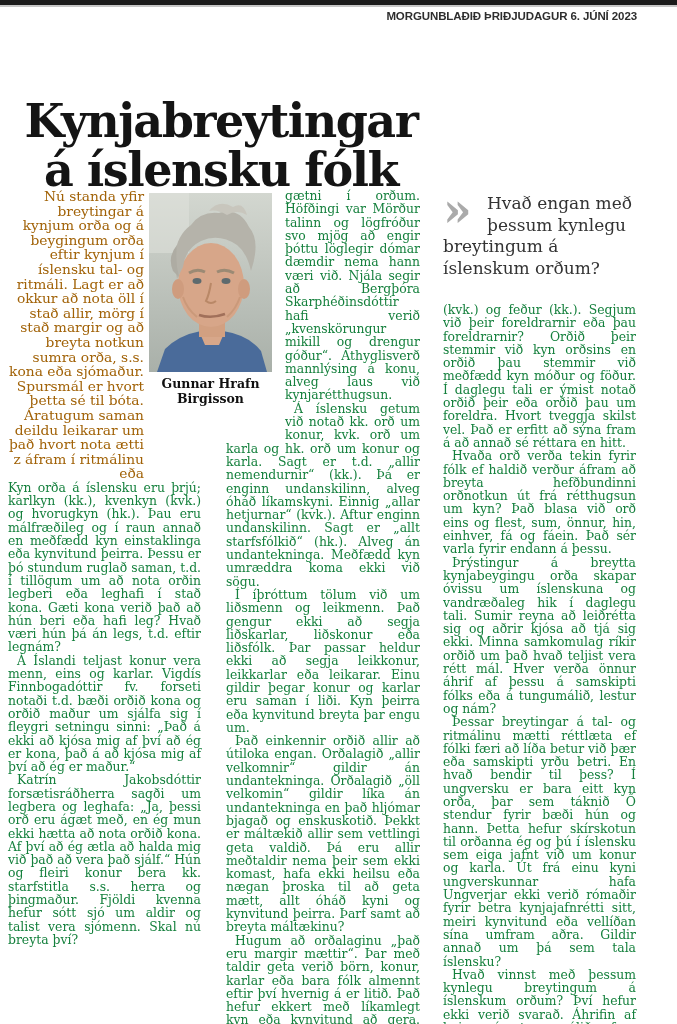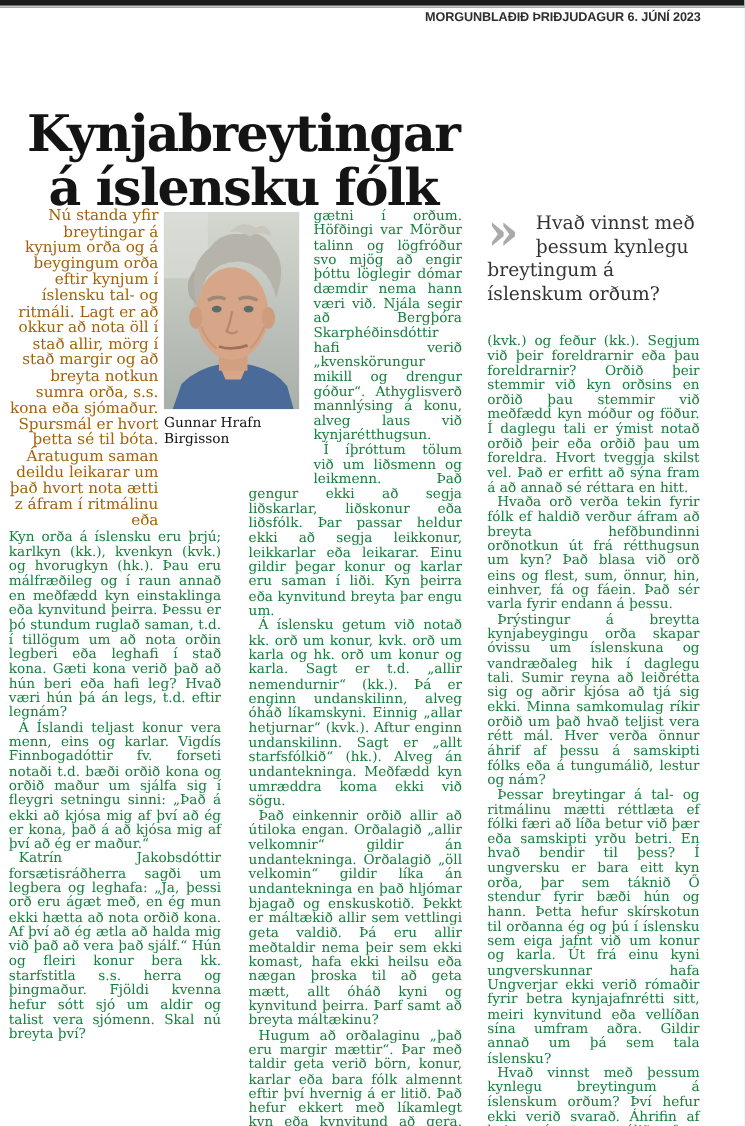--- a/index.html
+++ b/index.html
@@ -30,21 +30,21 @@
     margin:0 57px 0 0;
     font-size:13.8px;line-height:14.6px;text-align:right;color:#a16207;
   }
   .lead-paras p + p{text-indent:9px;}
   .paras p{margin:0;font-size:12.4px;line-height:13.3px;text-align:justify;color:#15803d;}
   .paras p + p{text-indent:9px;}
   
   .photo-block{position:absolute;left:149px;top:193px;width:123px;}
   .photo-frame{width:123px;height:179px;overflow:hidden;background:#c2c7c0;}
   .photo-caption{
-    margin-top:4px;font-weight:400;font-size:12.5px;line-height:15px;color:#111;
+    margin-top:4px;font-weight:700;font-size:12.5px;line-height:15px;color:#111;text-align:center;
   }
   
   .wrap-spacer{float:left;width:59px;height:240px;}
   
   .pullquote{margin:4px 0 14px 0;min-height:96px;color:#333;}
   .quote-mark{
     float:left;width:44px;font-size:46px;line-height:34px;font-weight:700;
     color:#aaaaaa;letter-spacing:-6px;
   }
   .quote-text{font-size:17px;line-height:21.5px;text-align:left;}
@@ -114,31 +114,31 @@
         <path d="M91 104 Q87 116 78 124" stroke="#c2916f" stroke-width="2" fill="none" opacity="0.6"></path>
       </svg>
     </div>
     <div class="photo-caption">Gunnar Hrafn Birgisson</div>
   </div>
 
   <div class="col col2">
     <div class="wrap-spacer"></div>
     <div class="paras">
         <p class="body-para">gætni í orðum. Höfðingi var Mörður talinn og lögfróður svo mjög að engir þóttu löglegir dómar dæmdir nema hann væri við. Njála segir að Bergþóra Skarphéðinsdóttir hafi verið „kvenskörungur mikill og drengur góður“. Athyglisverð mannlýsing á konu, alveg laus við kynjarétthugsun.</p>
+        <p class="body-para">Á íslensku getum við notað kk. orð um konur, kvk. orð um karla og hk. orð um konur og karla. Sagt er t.d. „allir nemendurnir“ (kk.). Þá er enginn undanskilinn, alveg óháð líkamskyni. Einnig „allar hetjurnar“ (kvk.). Aftur enginn undanskilinn. Sagt er „allt starfsfólkið“ (hk.). Alveg án undantekninga. Meðfædd kyn umræddra koma ekki við sögu.</p>
         <p class="body-para">Í íþróttum tölum við um liðsmenn og leikmenn. Það gengur ekki að segja liðskarlar, liðskonur eða liðsfólk. Þar passar heldur ekki að segja leikkonur, leikkarlar eða leikarar. Einu gildir þegar konur og karlar eru saman í liði. Kyn þeirra eða kynvitund breyta þar engu um.</p>
-        <p class="body-para">Á íslensku getum við notað kk. orð um konur, kvk. orð um karla og hk. orð um konur og karla. Sagt er t.d. „allir nemendurnir“ (kk.). Þá er enginn undanskilinn, alveg óháð líkamskyni. Einnig „allar hetjurnar“ (kvk.). Aftur enginn undanskilinn. Sagt er „allt starfsfólkið“ (hk.). Alveg án undantekninga. Meðfædd kyn umræddra koma ekki við sögu.</p>
         <p class="body-para">Það einkennir orðið allir að útiloka engan. Orðalagið „allir velkomnir“ gildir án undantekninga. Orðalagið „öll velkomin“ gildir líka án undantekninga en það hljómar bjagað og enskuskotið. Þekkt er máltækið allir sem vettlingi geta valdið. Þá eru allir meðtaldir nema þeir sem ekki komast, hafa ekki heilsu eða nægan þroska til að geta mætt, allt óháð kyni og kynvitund þeirra. Þarf samt að breyta máltækinu?</p>
         <p class="body-para">Hugum að orðalaginu „það eru margir mættir“. Þar með taldir geta verið börn, konur, karlar eða bara fólk almennt eftir því hvernig á er litið. Það hefur ekkert með líkamlegt kyn eða kynvitund að gera. Orðalagið „það eru mörg mætt“ bætir þar engu við en hljómar bjagað.</p>
       </div>
   </div>
 
   <div class="col col3">
     <div class="pullquote">
       <span class="quote-mark">»</span>
-      <span class="quote-text">Hvað vinnst með þessum kynlegu breytingum á íslenskum orðum?</span>
+      <span class="quote-text">Hvað engan með þessum kynlegu breytingum á íslenskum orðum?</span>
     </div>
     <div class="paras">
         <p class="body-para">(kvk.) og feður (kk.). Segjum við þeir foreldrarnir eða þau foreldrarnir? Orðið þeir stemmir við kyn orðsins en orðið þau stemmir við meðfædd kyn móður og föður. Í daglegu tali er ýmist notað orðið þeir eða orðið þau um foreldra. Hvort tveggja skilst vel. Það er erfitt að sýna fram á að annað sé réttara en hitt.</p>
         <p class="body-para">Hvaða orð verða tekin fyrir fólk ef haldið verður áfram að breyta hefðbundinni orðnotkun út frá rétthugsun um kyn? Það blasa við orð eins og flest, sum, önnur, hin, einhver, fá og fáein. Það sér varla fyrir endann á þessu.</p>
         <p class="body-para">Þrýstingur á breytta kynjabeygingu orða skapar óvissu um íslenskuna og vandræðaleg hik í daglegu tali. Sumir reyna að leiðrétta sig og aðrir kjósa að tjá sig ekki. Minna samkomulag ríkir orðið um það hvað teljist vera rétt mál. Hver verða önnur áhrif af þessu á samskipti fólks eða á tungumálið, lestur og nám?</p>
         <p class="body-para">Þessar breytingar á tal- og ritmálinu mætti réttlæta ef fólki færi að líða betur við þær eða samskipti yrðu betri. En hvað bendir til þess? Í ungversku er bara eitt kyn orða, þar sem táknið Ő stendur fyrir bæði hún og hann. Þetta hefur skírskotun til orðanna ég og þú í íslensku sem eiga jafnt við um konur og karla. Út frá einu kyni ungverskunnar hafa Ungverjar ekki verið rómaðir fyrir betra kynjajafnrétti sitt, meiri kynvitund eða vellíðan sína umfram aðra. Gildir annað um þá sem tala íslensku?</p>
         <p class="body-para">Hvað vinnst með þessum kynlegu breytingum á íslenskum orðum? Því hefur ekki verið svarað. Áhrifin af þeim á tungumálið fara vaxandi. Við blasir að íslenskan muni laskast verulega og trúlega óafturkræft ef svo heldur fram sem horfir.</p>
       </div>
 
   </div>

